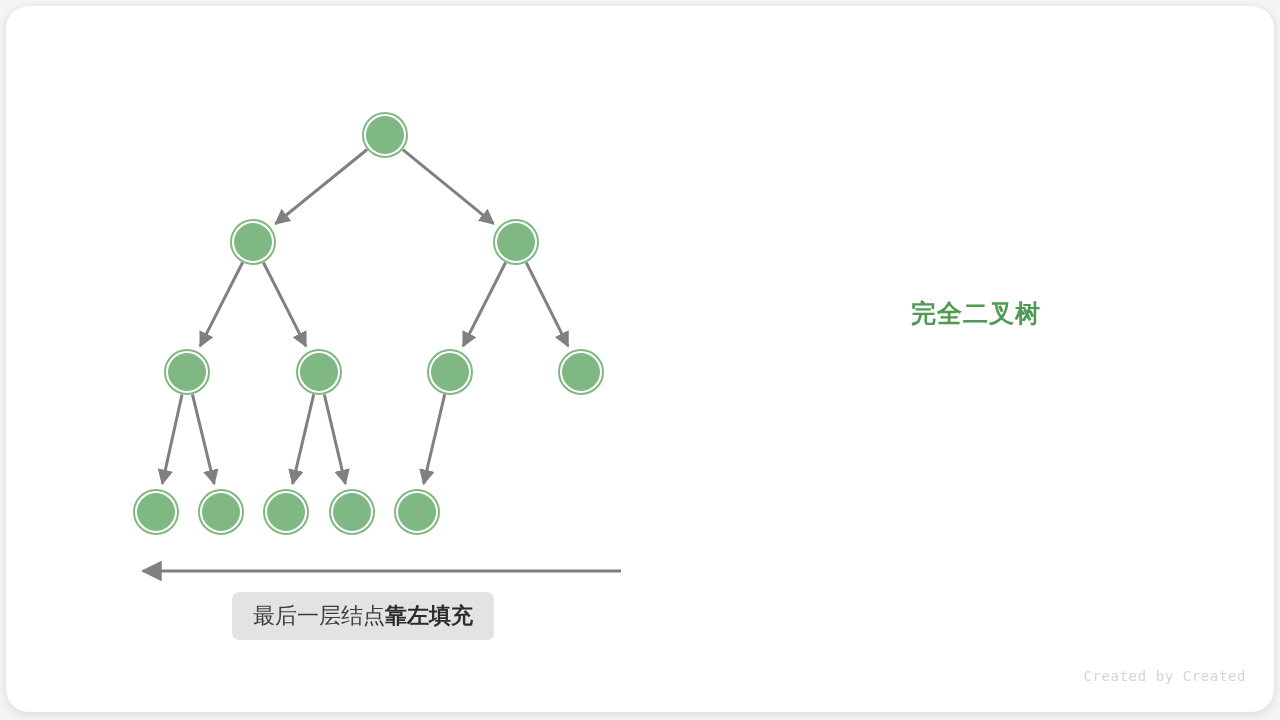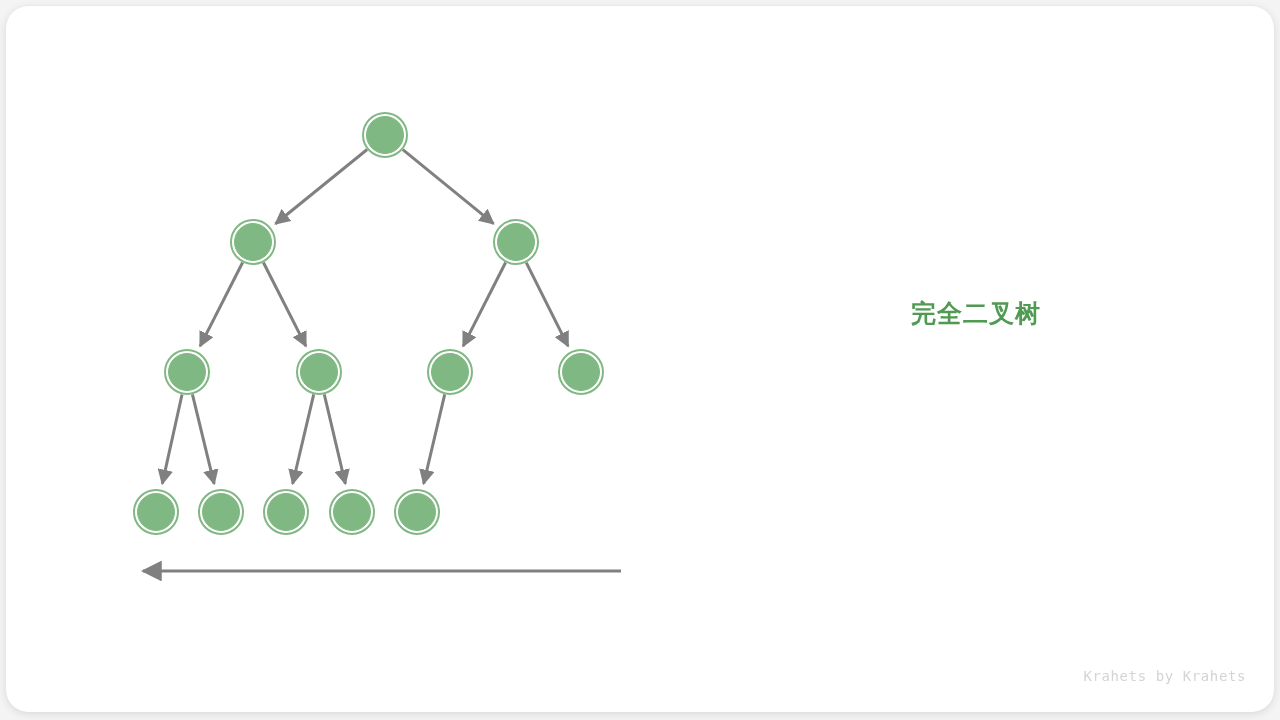--- a/index.html
+++ b/index.html
@@ -173,17 +173,20 @@
 
       <g>
         <line id="dir-arrow" x1="615" y1="565" x2="137" y2="565" stroke="#808080" stroke-width="3.2" marker-end="url(#arrowFlat)"></line>
       </g>
     </svg>
 
     <div class="label-block">
       <p class="title-cn">完全二叉树</p>
     </div>
 
+    <div class="caption-wrap">
+      <div class="caption-badge"><span>最后一层结点</span><b>靠左填充</b></div>
+    </div>
 
-    <div class="footer-credit">Krahets by Krahets</div>
+    <div class="footer-credit">Created by Created</div>
 
   </div>
 </div>
 
 </body></html>

